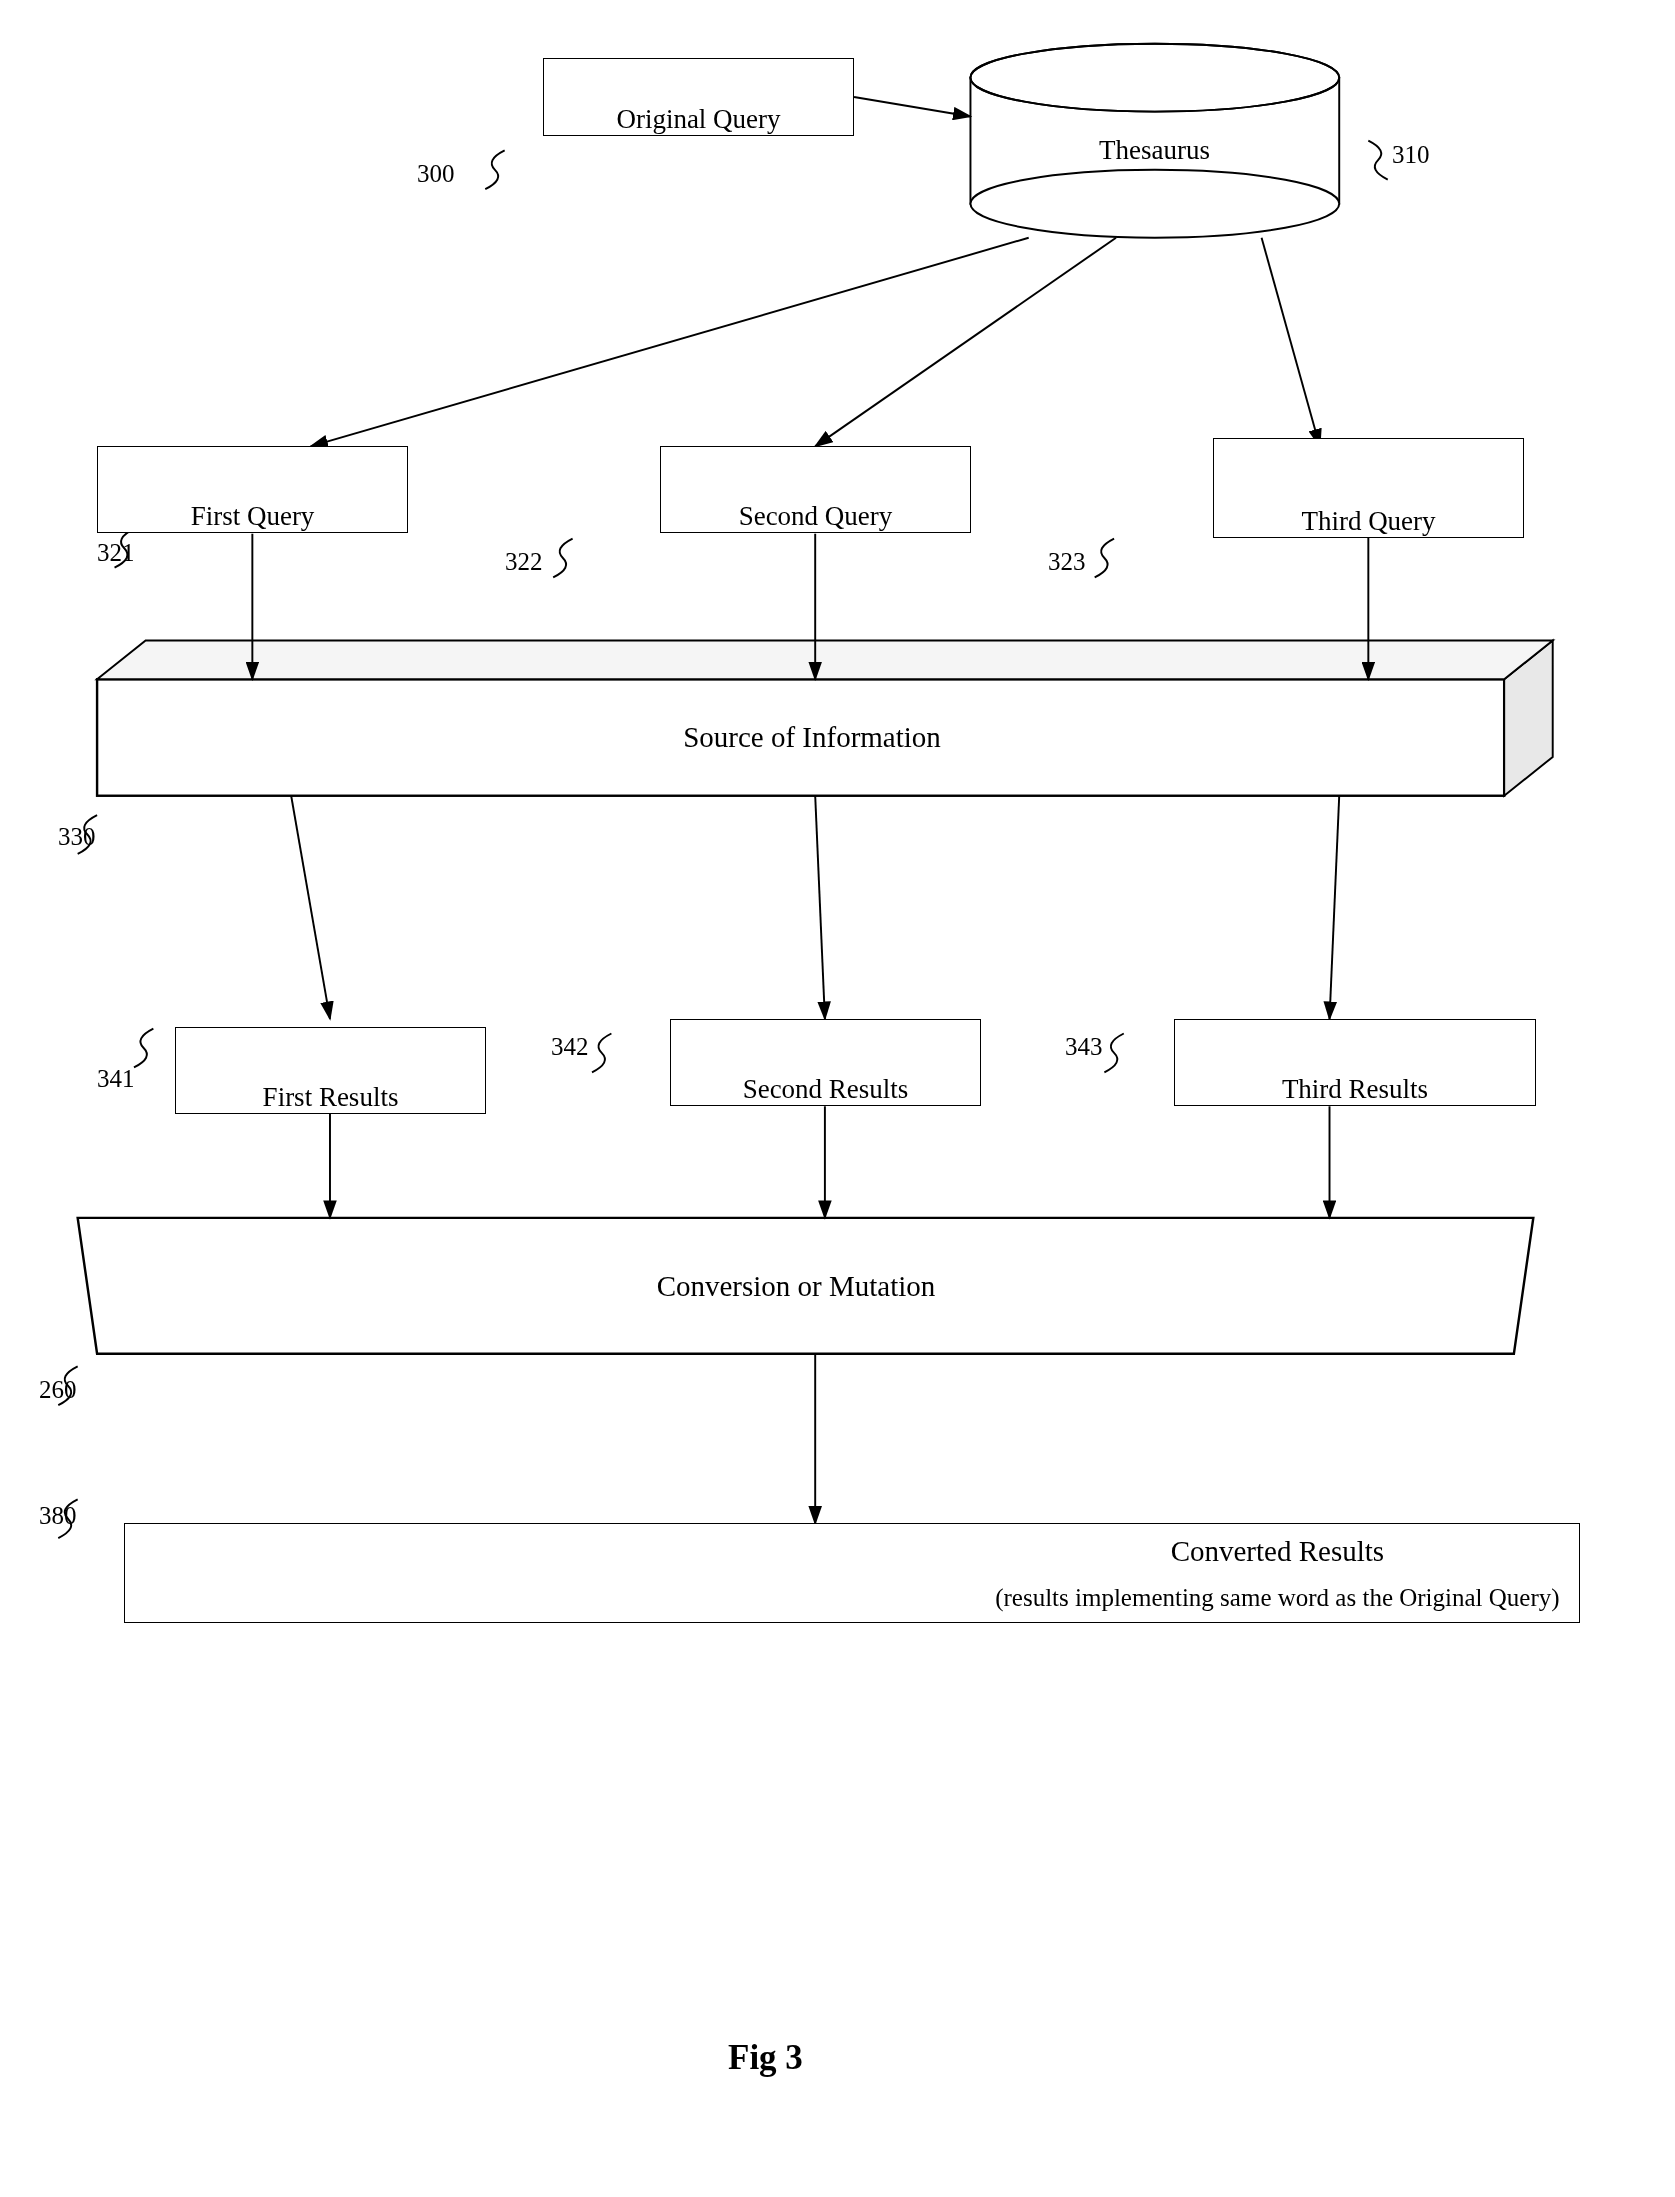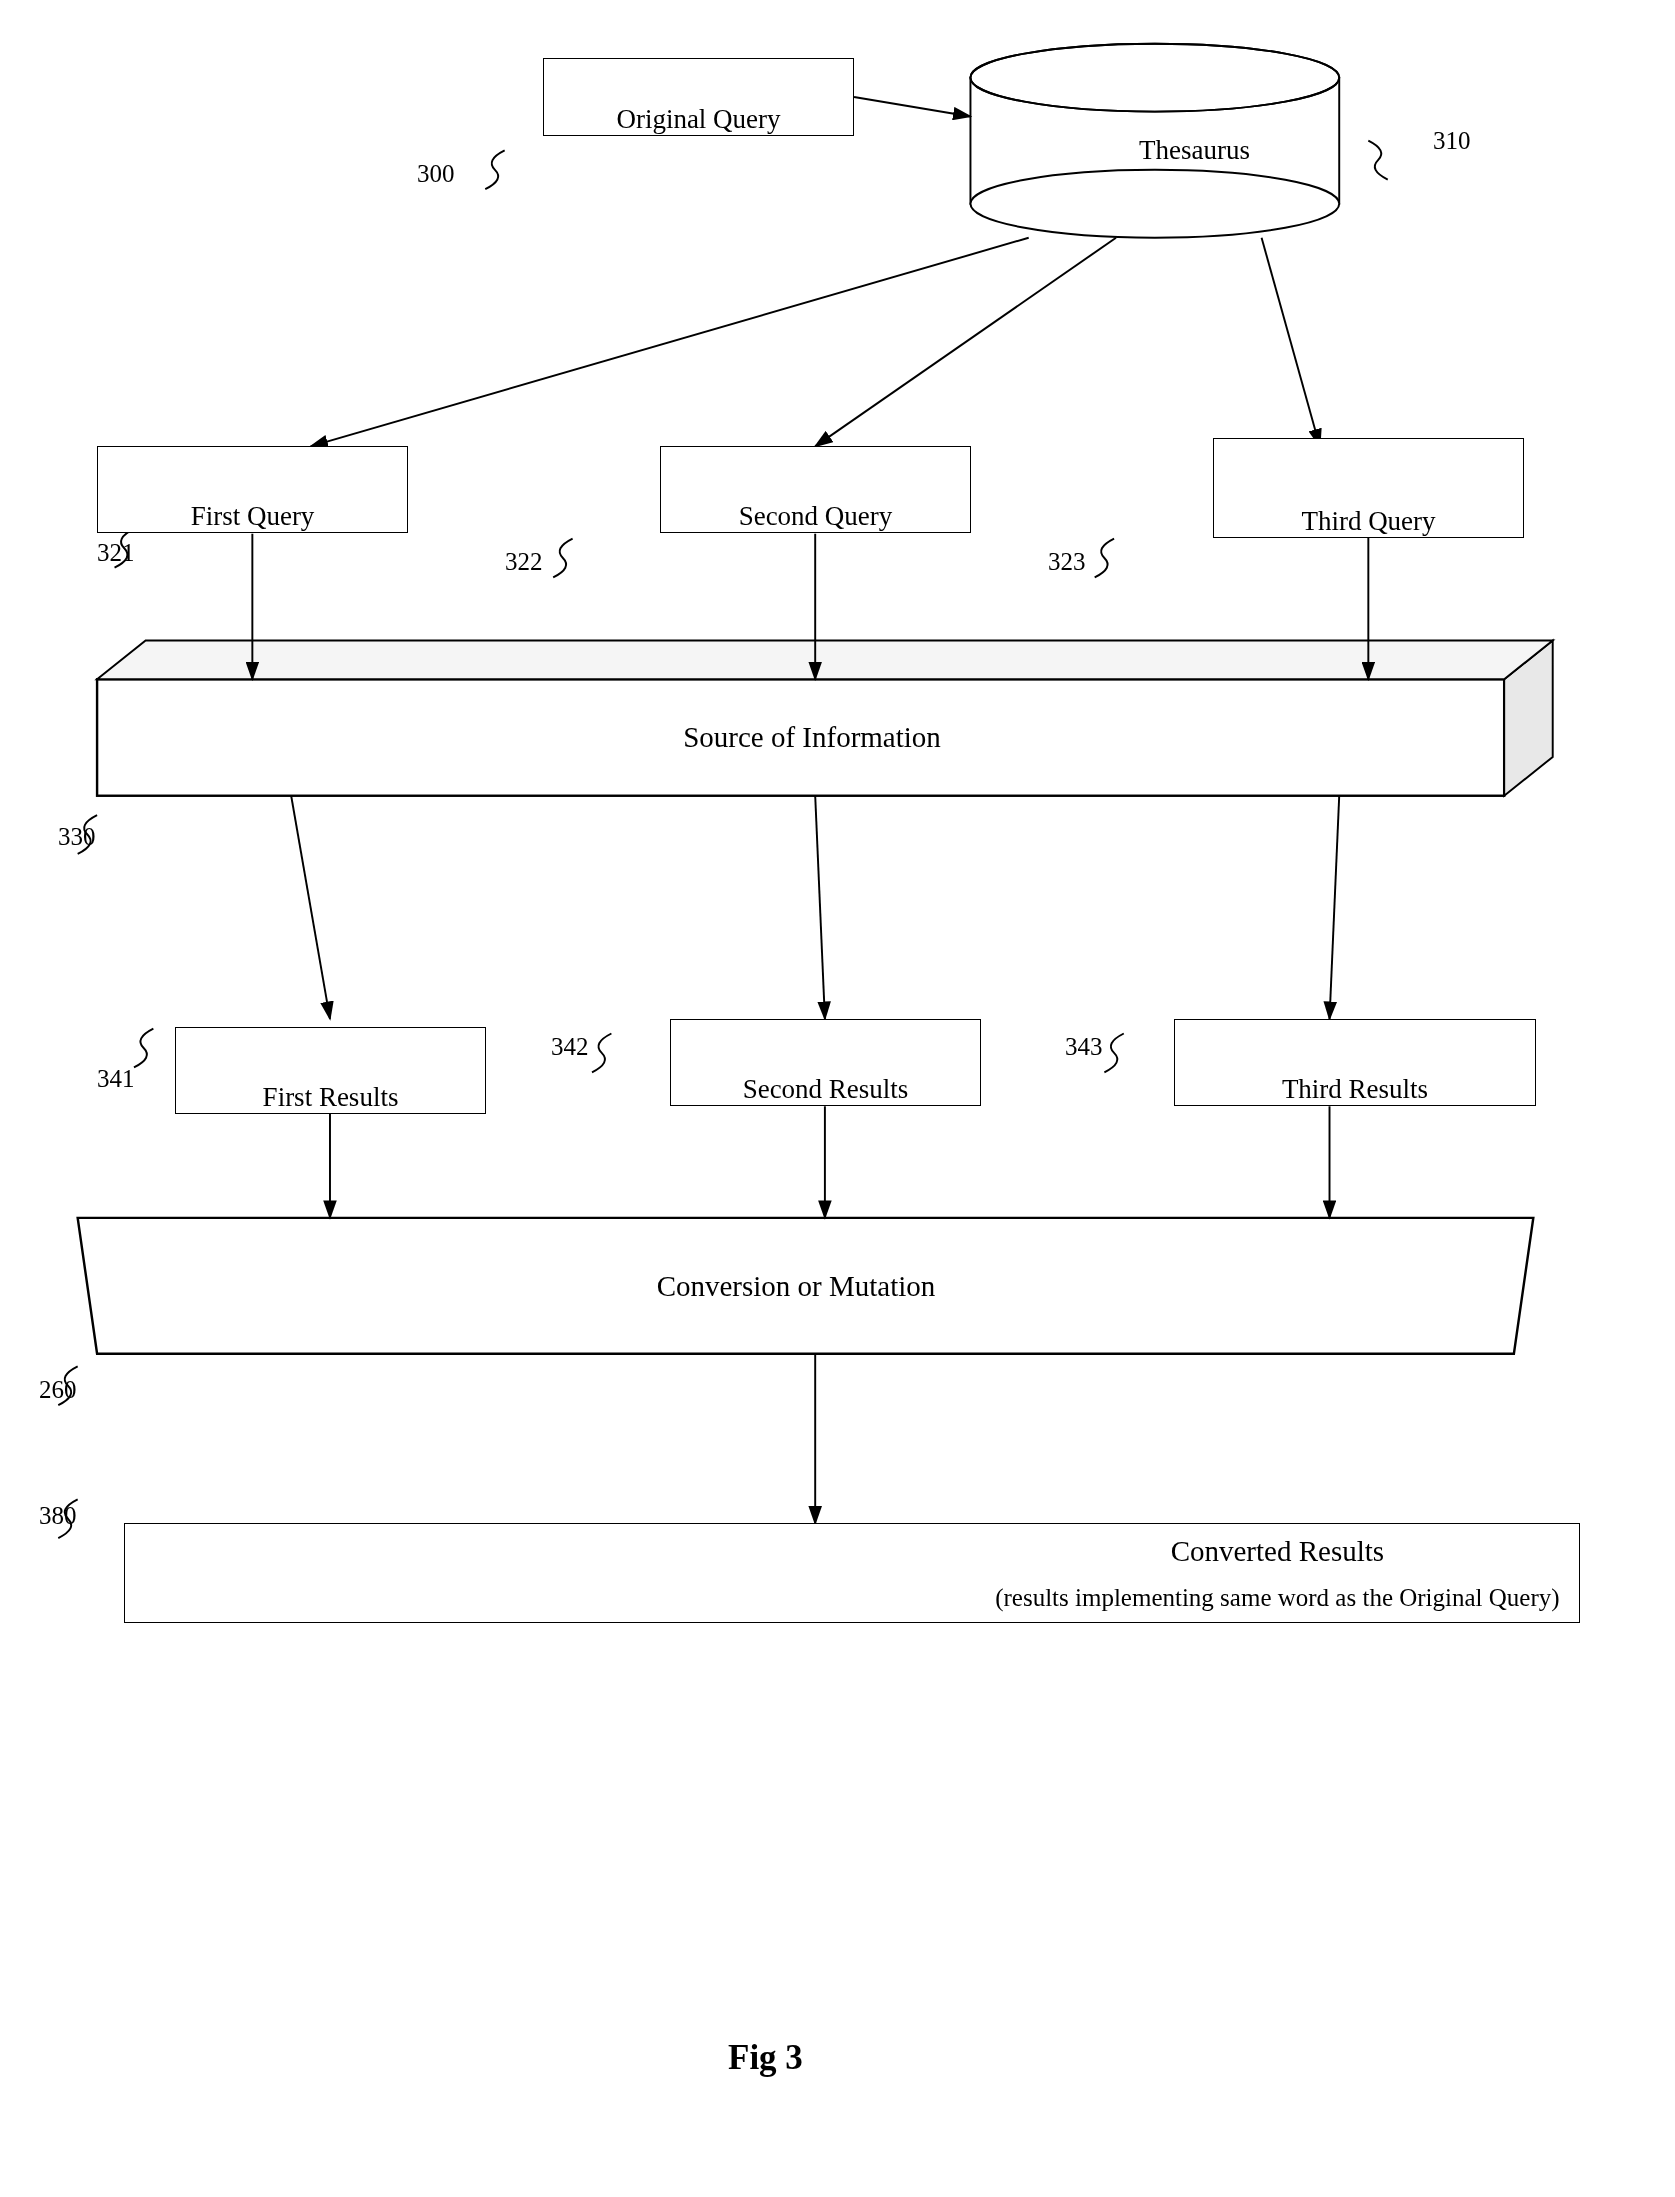--- a/index.html
+++ b/index.html
@@ -181,21 +181,21 @@
 
     <path d="M 80,1408 Q 60,1418 70,1428 Q 80,1438 60,1448" fill="none" stroke="black" stroke-width="2"></path>
 
     <path d="M 80,1545 Q 60,1555 70,1565 Q 80,1575 60,1585" fill="none" stroke="black" stroke-width="2"></path>
   </svg>
 
   <div class="box" id="original-query">
     <span>Original Query</span>
   </div>
 
-  <div style="position:absolute; left:970px; top:97px; width:369px; height:107px; display:flex; align-items:center; justify-content:center; font-size:27px; pointer-events:none; z-index:2;margin-left:40px;">
+  <div style="position:absolute; left:970px; top:97px; width:369px; height:107px; display:flex; align-items:center; justify-content:center; font-size:27px; pointer-events:none; z-index:2;">
     <span>Thesaurus</span>
   </div>
 
   <div class="box" id="first-query">
     <span>First Query</span>
   </div>
 
   <div class="box" id="second-query">
     <span>Second Query</span>
   </div>
@@ -227,21 +227,21 @@
   <div class="box" id="converted-results">
     <div style="text-align:center;">
       <div style="font-size:29px; font-weight:normal;">Converted Results</div>
       <div style="font-size:25px; margin-top:5.8px;">(results implementing same word as the Original Query)</div>
     </div>
   </div>
 
   <div class="ref-label" style="left:417px; top:160px;">
     <span>300</span>
   </div>
-  <div class="ref-label" style="left:1392px; top:127px;margin-left:41px;">
+  <div class="ref-label" style="left:1392px; top:141px;">
     <span>310</span>
   </div>
   <div class="ref-label" style="left:97px; top:539px;">
     <span>321</span>
   </div>
   <div class="ref-label" style="left:505px; top:548px;">
     <span>322</span>
   </div>
   <div class="ref-label" style="left:1048px; top:548px;">
     <span>323</span>

